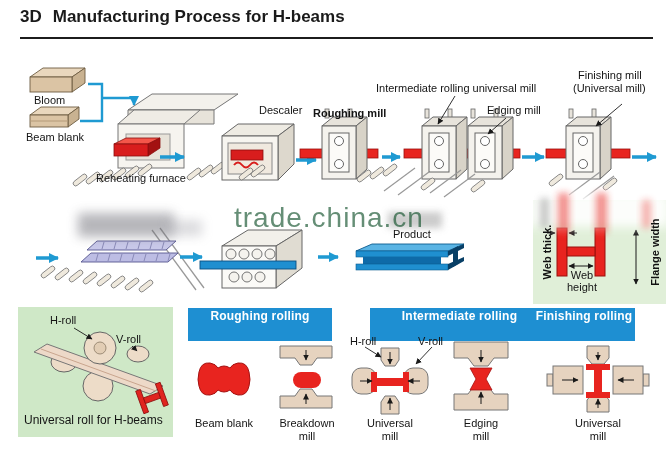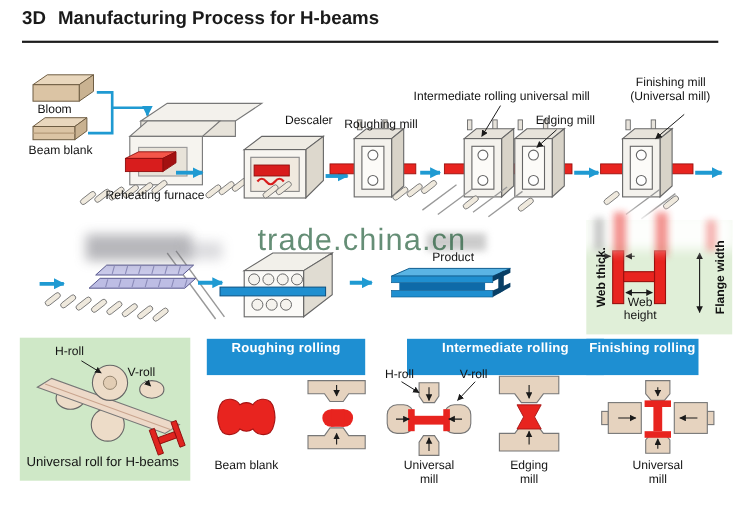--- a/index.html
+++ b/index.html
@@ -315,21 +315,21 @@
     <span class="prefix">3D</span><span>Manufacturing Process for H-beams</span>
   </div>
   <div id="rule"></div>
 
   <div id="watermark">trade.china.cn</div>
 
   <div class="label" style="left:34px;top:94px;">Bloom</div>
   <div class="label" style="left:26px;top:131px;">Beam blank</div>
   <div class="label" style="left:96px;top:172px;text-align:right;">Reheating furnace</div>
   <div class="label" style="left:231px;top:104px;margin-left:28px;">Descaler</div>
-  <div class="label" style="left:313px;top:107px;">Roughing mill</div>
+  <div class="label" style="left:313px;top:107px;font-weight:bold;">Roughing mill</div>
   <div class="label" style="left:376px;top:82px;">Intermediate rolling universal mill</div>
   <div class="label" style="left:487px;top:104px;">Edging mill</div>
   <div class="label" style="left:578px;top:69px;">Finishing mill</div>
   <div class="label" style="left:573px;top:82px;">(Universal mill)</div>
 
   <div class="label" style="left:393px;top:228px;">Product</div>
 
   <div class="vlabel" style="left:514px;top:246px;width:66px;">Web thick.</div>
   <div class="label center bold" style="left:556px;top:270px;width:52px;line-height:1.05;">Web height</div>
   <div class="vlabel" style="left:618px;top:246px;width:74px;">Flange width</div>
@@ -339,17 +339,18 @@
   <div class="label bold" style="left:24px;top:414px;font-size:12px;">Universal roll for H-beams</div>
 
   <div class="bar" style="left:188px;top:308px;width:144px;">Roughing rolling</div>
   <div class="bar" style="left:343px;top:308px;width:179px;margin-left:27px;">Intermediate rolling</div>
   <div class="bar" style="left:533px;top:308px;width:102px;">Finishing rolling</div>
 
   <div class="label" style="left:350px;top:335px;">H-roll</div>
   <div class="label" style="left:418px;top:335px;">V-roll</div>
 
   <div class="label center" style="left:192px;top:417px;width:64px;">Beam blank</div>
+  <div class="label center" style="left:274px;top:417px;width:66px;">Breakdown mill</div>
   <div class="label center" style="left:359px;top:417px;width:62px;">Universal mill</div>
   <div class="label center" style="left:455px;top:417px;width:52px;">Edging mill</div>
   <div class="label center" style="left:567px;top:417px;width:62px;">Universal mill</div>
 
 </div>
 
 </body></html>

